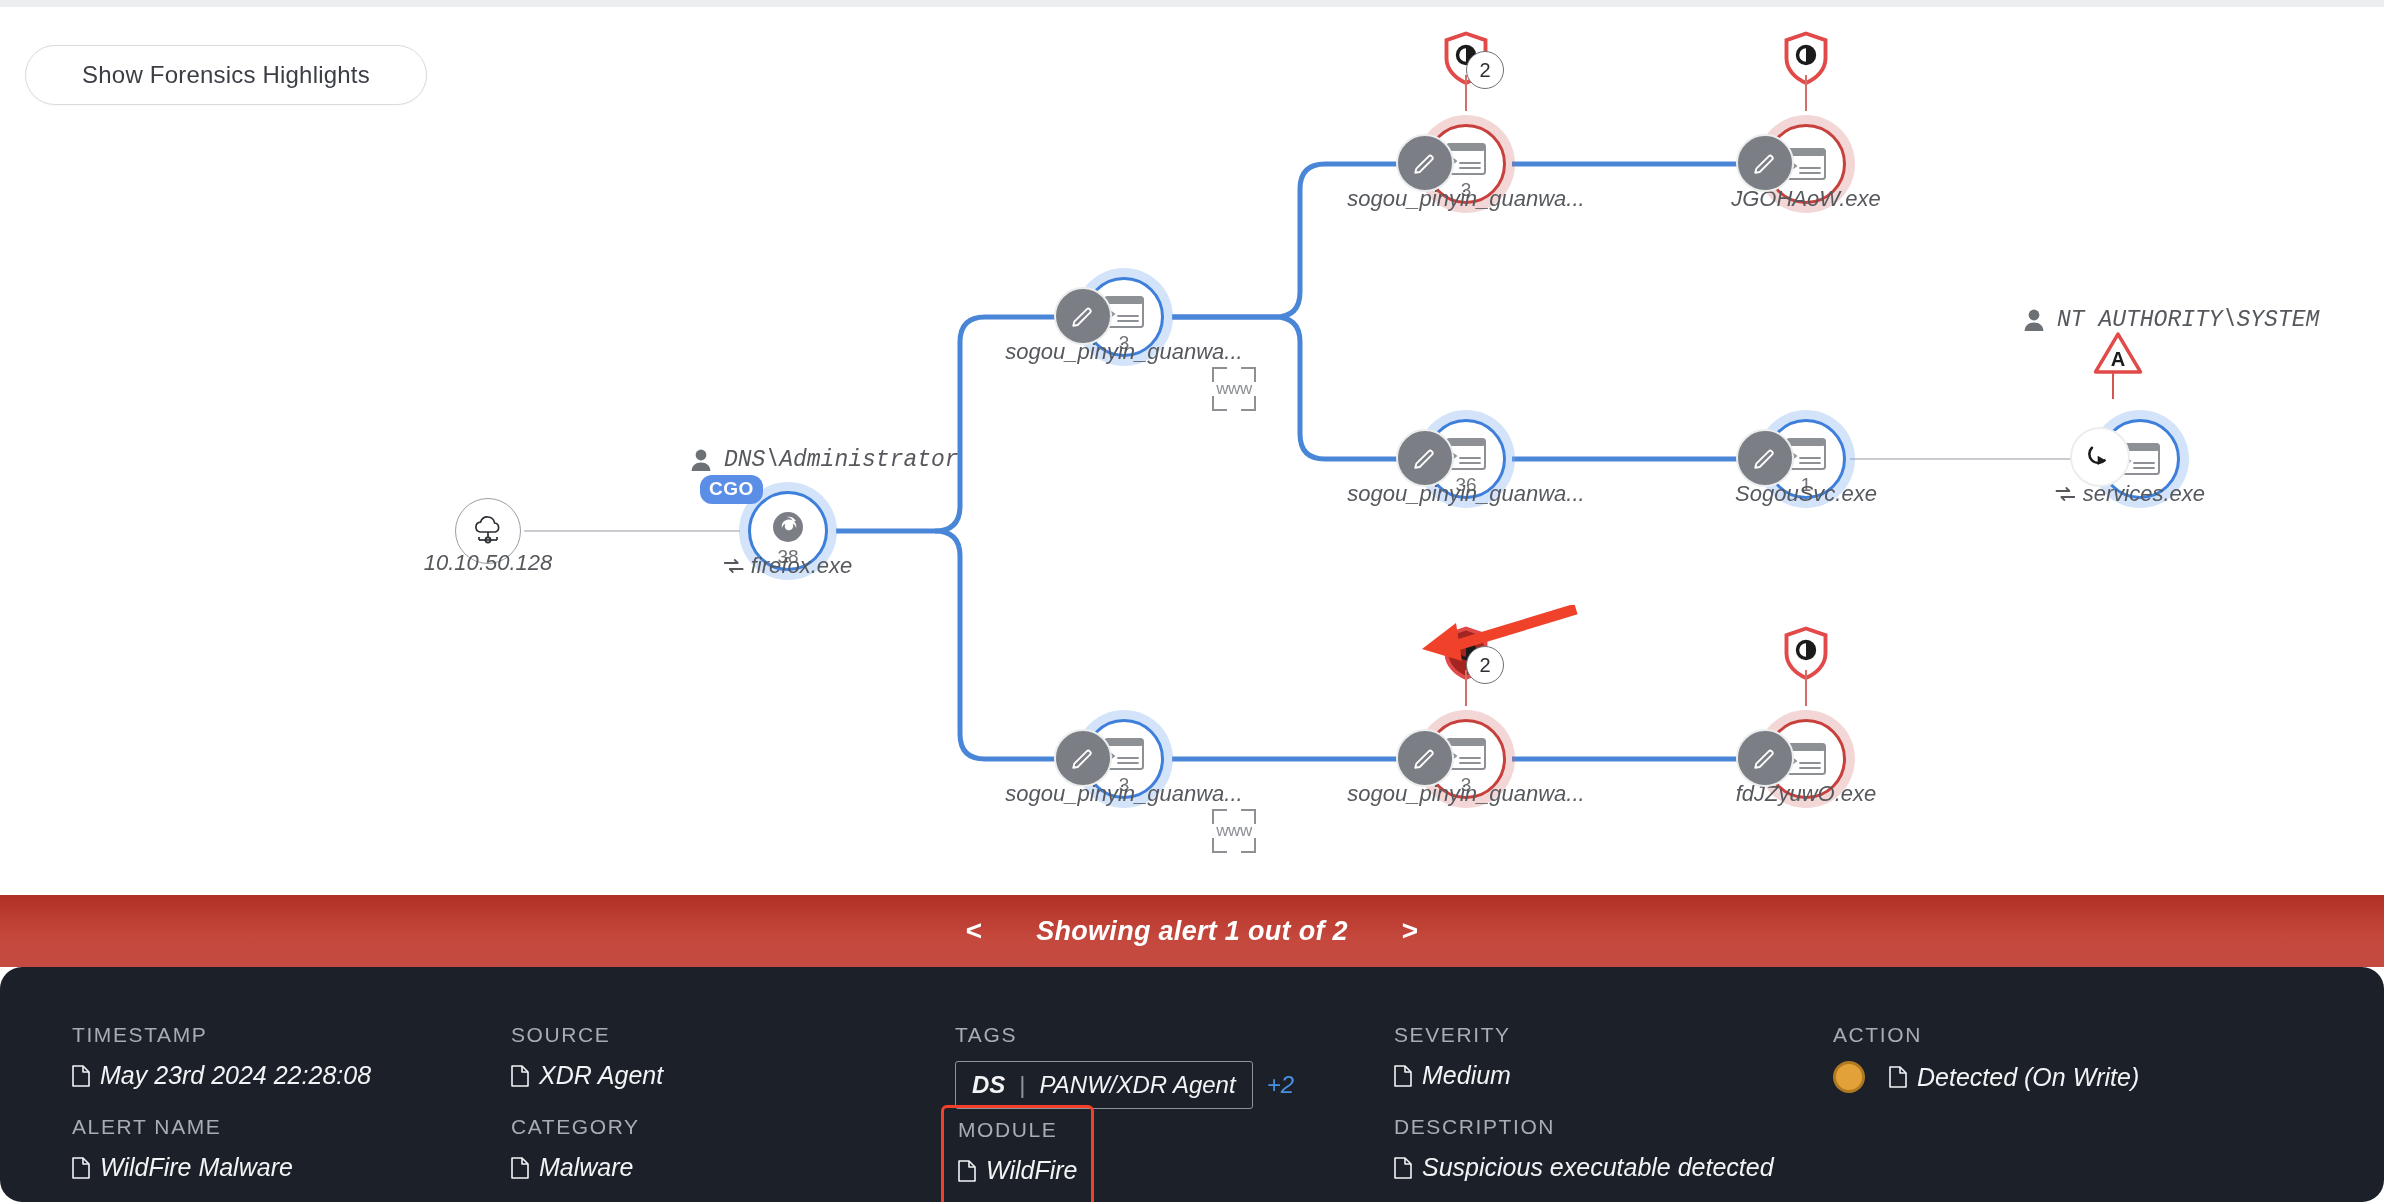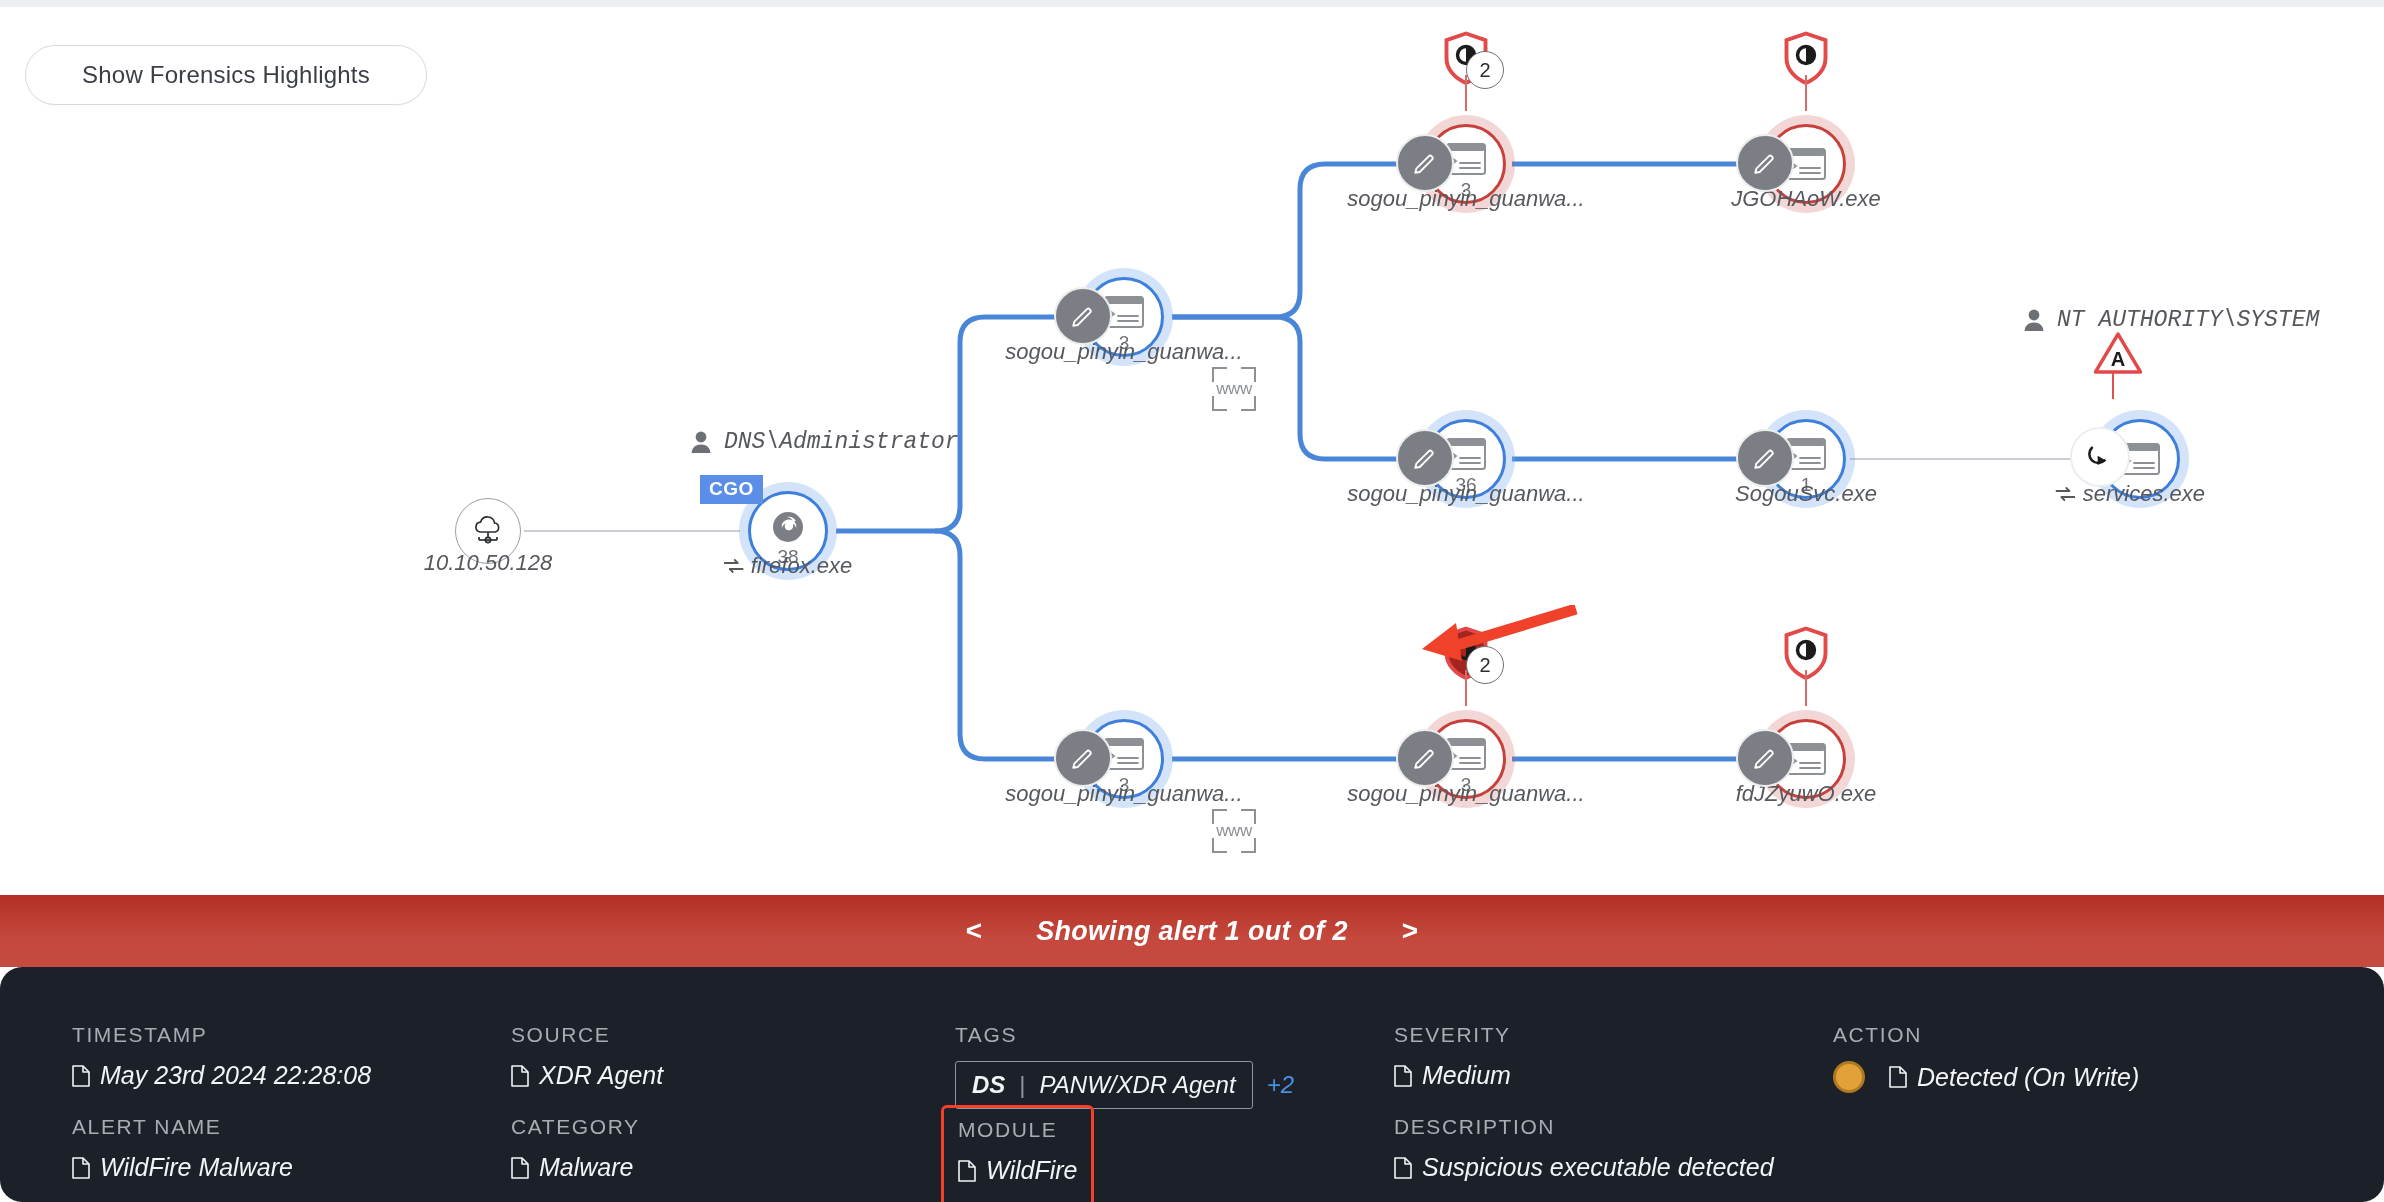--- a/index.html
+++ b/index.html
@@ -64,21 +64,21 @@
     width:56px;height:56px;border-radius:50%;
     background:#fff;border:2px solid #eceded;
     display:flex;align-items:center;justify-content:center;
     z-index:4;
   }
 
   
   .cgo{
     position:absolute;left:-48px;top:-16px;
     background:#5b8ee6;color:#fff;font-size:19px;font-weight:bold;
-    padding:3px 9px 4px 9px;border-radius:0;letter-spacing:.5px;z-index:3;
+    padding:3px 9px 4px 9px;border-radius:12px;letter-spacing:.5px;z-index:3;
   }
 
   
   .shieldwrap{position:absolute;left:50%;top:-95px;transform:translateX(-50%);z-index:5;}
   .shieldstem{position:absolute;left:50%;top:46px;width:2px;height:36px;background:#d36d6a;transform:translateX(-50%);}
   .shieldcount{
     position:absolute;left:30px;top:22px;
     width:36px;height:36px;border-radius:50%;
     background:#fff;border:1.5px solid #6d7176;
     display:flex;align-items:center;justify-content:center;
@@ -167,21 +167,21 @@
 
     <path d="M 1512 452 L 1760 452" stroke="#4a86d8" stroke-width="5" fill="none"></path>
 
     <path d="M 1850 452 L 2090 452" stroke="#c9ccd0" stroke-width="2" fill="none"></path>
 
     <path d="M 1172 752 L 1420 752" stroke="#4a86d8" stroke-width="5" fill="none"></path>
 
     <path d="M 1512 752 L 1760 752" stroke="#4a86d8" stroke-width="5" fill="none"></path>
   </svg>
 
-  <div class="userchip" style="left:690px;top:422px;">
+  <div class="userchip" style="left:690px;top:440px;">
     <svg width="22" height="24" viewBox="0 0 22 24">
       <circle cx="11" cy="7" r="5.4" fill="#6d7176"></circle>
       <path d="M1.6 23c0-5.3 4.2-8.6 9.4-8.6s9.4 3.3 9.4 8.6z" fill="#6d7176"></path>
     </svg>
     <span>DNS\Administrator</span>
   </div>
 
   <div class="userchip" style="left:2023px;top:300px;">
     <svg width="22" height="24" viewBox="0 0 22 24">
       <circle cx="11" cy="7" r="5.4" fill="#6d7176"></circle>

